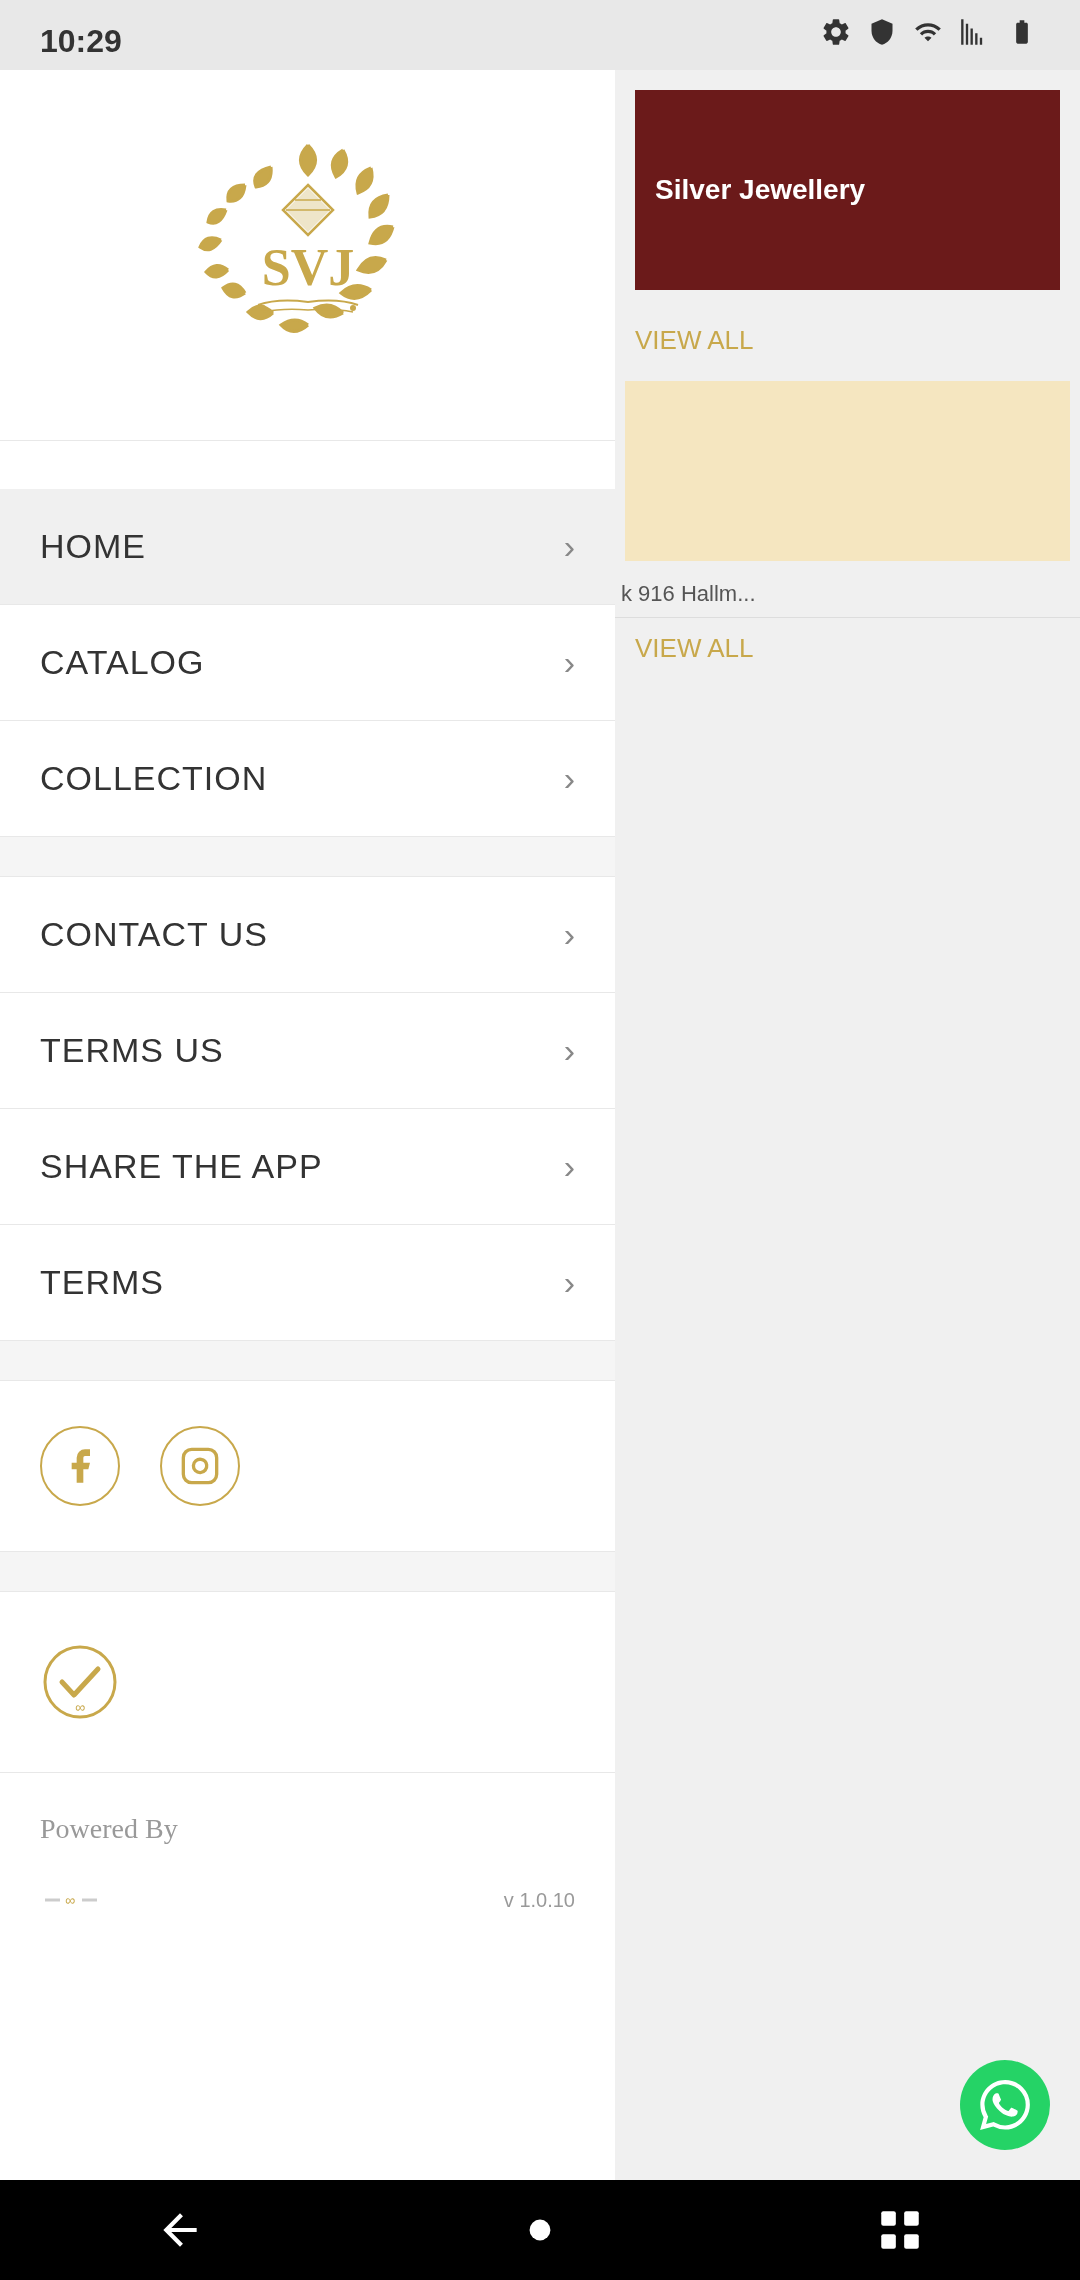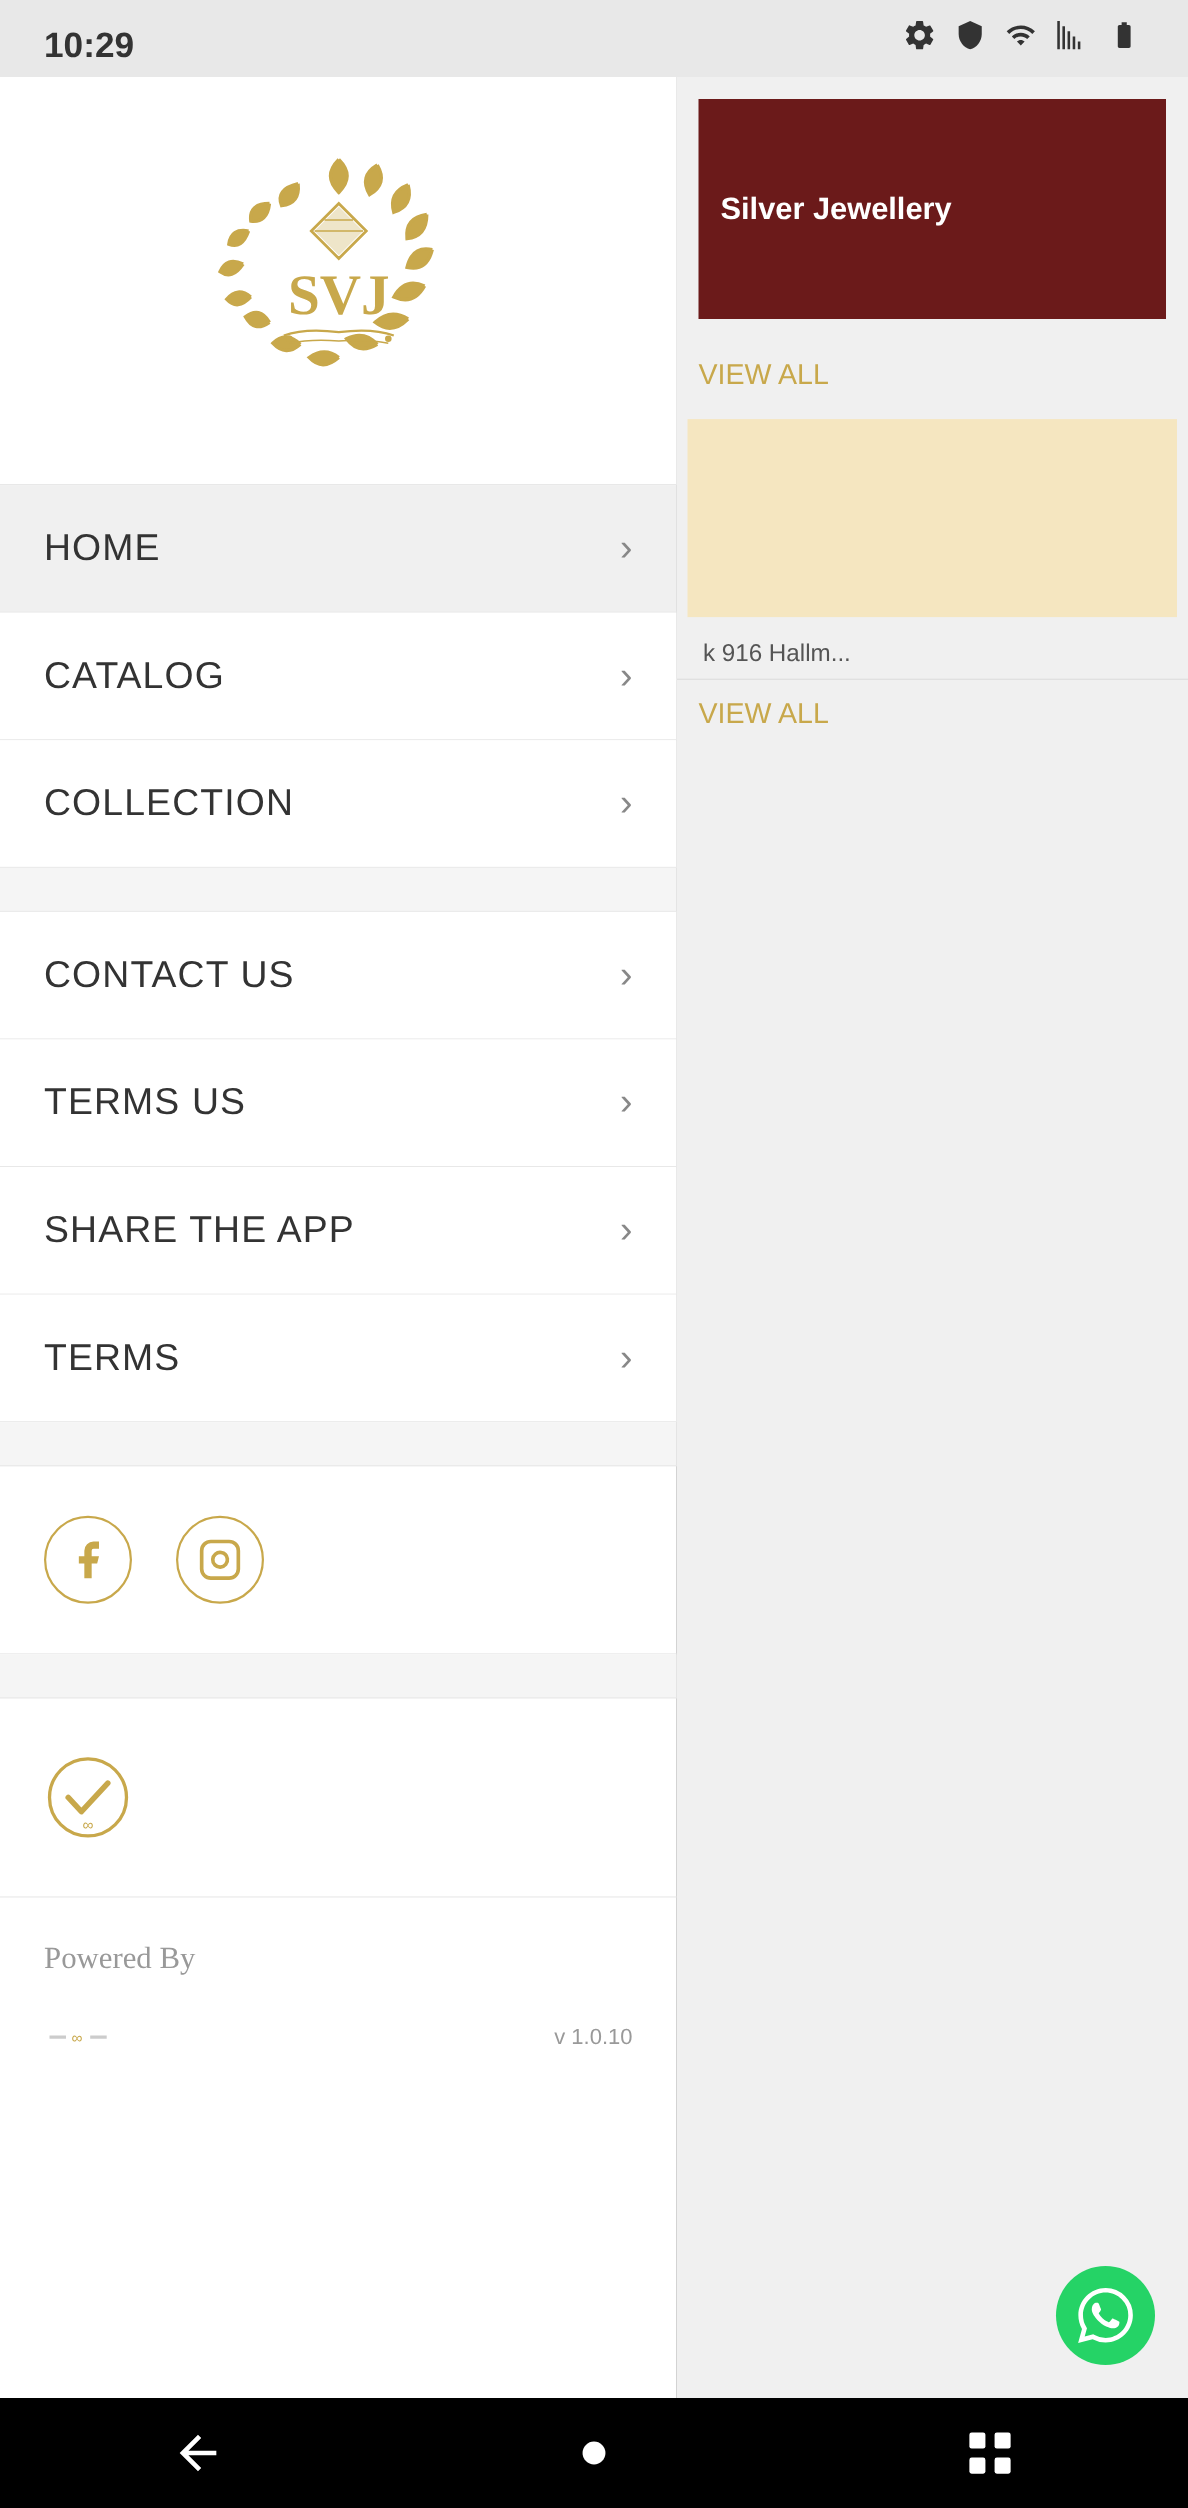--- a/index.html
+++ b/index.html
@@ -62,20 +62,21 @@
     .drawer {
       position: absolute;
       top: 70px;
       left: 0;
       width: 615px;
       height: 2131px;
       background: #fff;
       z-index: 60;
       display: flex;
       flex-direction: column;
+      gap: 48px;
     }
 
     
     .logo-area {
       display: flex;
       align-items: center;
       justify-content: center;
       padding: 60px 40px 50px;
       background: #fff;
       border-bottom: 1px solid #e8e8e8;
@@ -262,21 +263,21 @@
 
     .bg-gold-item {
       background: #f5e6c0;
       margin: 10px;
       height: 180px;
     }
 
     .bg-hallmark {
       font-size: 22px;
       color: #555;
-      padding: 10px 24px;
+      padding: 10px 6px;
     }
 
     .bg-view-all-2 {
       color: #c8a84b;
       font-size: 26px;
       padding: 15px 20px;
       border-top: 1px solid #ddd;
     }
 
     

